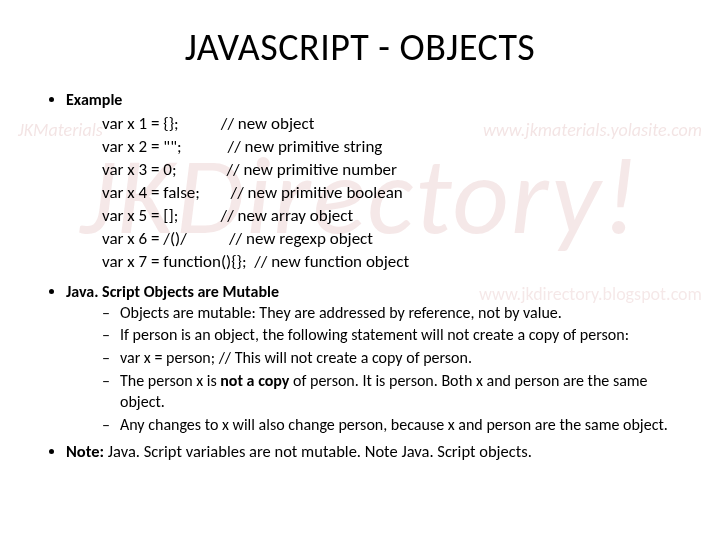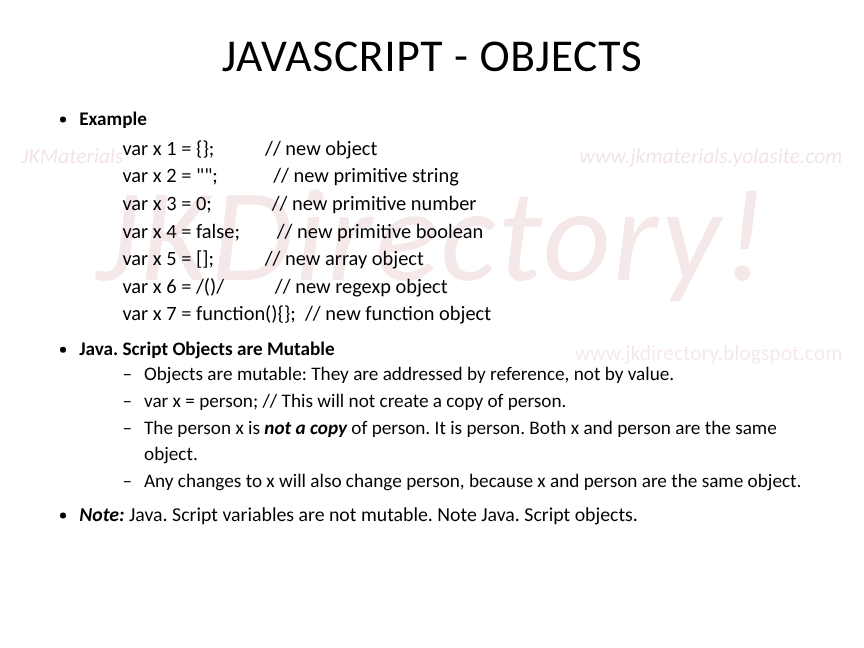--- a/index.html
+++ b/index.html
@@ -97,21 +97,21 @@
   ul.inner > li::before {
     content: "–";
     position: absolute;
     left: 0;
     top: 0;
   }
   .body-text {
     font-size: 16.5px;
     line-height: 1.3;
   }
-  b { font-weight: bold; font-style: italic; }
+  b { font-weight: bold; }
 </style>
 </head>
 <body>
 
 <div class="watermark">
   <div class="row">
     <span>JKMaterials</span>
     <span>www.jkmaterials.yolasite.com</span>
   </div>
   <div class="big">JKDirectory!</div>
@@ -132,20 +132,21 @@
 var x 4 = false;        // new primitive boolean
 var x 5 = [];           // new array object
 var x 6 = /()/           // new regexp object
 var x 7 = function(){};  // new function object</div>
     </li>
 
     <li>
       <span class="heading">Java. Script Objects are Mutable</span>
       <ul class="inner">
         <li>Objects are mutable: They are addressed by reference, not by value.</li>
+        <li>If person is an object, the following statement will not create a copy of person:</li>
         <li>var x = person; // This will not create a copy of person.</li>
         <li>
           <span>The person x is </span><b>not a copy</b><span> of person. It is person. Both x and person are the same object.</span>
         </li>
         <li>Any changes to x will also change person, because x and person are the same object.</li>
       </ul>
     </li>
 
     <li>
       <span class="body-text">

